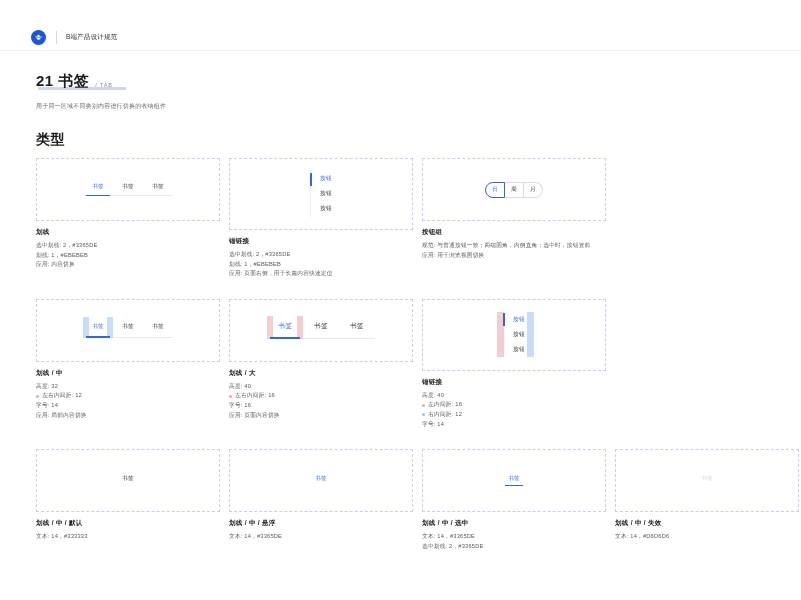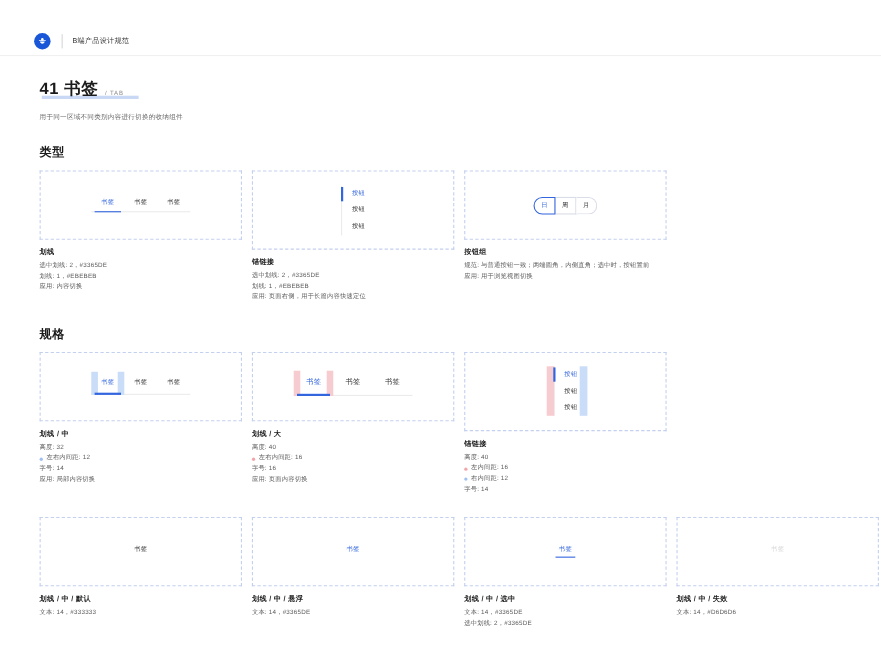--- a/index.html
+++ b/index.html
@@ -47,21 +47,21 @@
   .title-underline {
     position: absolute; left: 2px; bottom: 0px;
     width: 88px; height: 3px; background: #c9d8f5; z-index: 1;
   }
   .page-desc {
     font-size: 6px; color: #6a6a6a; margin-top: 12px; letter-spacing: .2px;
   }
   
   .section { padding: 0 0 0 36px; margin-top: 20px; }
   .section-title {
-    font-size: 11px; font-weight: bold; color: #1b1b1b;
+    font-size: 14px; font-weight: bold; color: #1b1b1b;
     letter-spacing: .4px; margin-bottom: 9px;
   }
   .cards { display: flex; gap: 9px; }
   .card { width: 184px; }
   .demo {
     height: 63px;
     border: 1px dashed #c3d0ee;
     display: flex; align-items: center; justify-content: center;
     background: #fff;
   }
@@ -169,21 +169,21 @@
       <path d="M4.3 8.6h7.4c0 2.1-1.7 3.6-3.7 3.6S4.3 10.7 4.3 8.6z" fill="#ffffff"></path>
     </svg>
   </div>
   <div class="logo-divider"></div>
   <div class="brand">B端产品设计规范</div>
 </div>
 
 <div class="page-head">
   <div class="title-row">
     <div class="title-underline"></div>
-    <div class="page-title">41 书签</div>
+    <div class="page-title">21 书签</div>
     <div class="page-title-sub">/ TAB</div>
   </div>
   <div class="page-desc">用于同一区域不同类别内容进行切换的收纳组件</div>
 </div>
 
 <div id="sections-host">
     <div class="section">
       <div class="section-title">类型</div>
       <div class="cards">
         <div class="card">
@@ -242,21 +242,20 @@
               <span>规范: 与普通按钮一致；两端圆角，内侧直角；选中时，按钮置前</span>
             </div>
             <div class="meta-line">
               <span>应用: 用于浏览视图切换</span>
             </div>
           </div>
         </div>
       </div>
     </div>
     <div class="section">
-      <div class="section-title">规格</div>
       <div class="cards">
         <div class="card">
           <div class="demo">
             <div class="tabrow md">
               <div class="tab active">书签<span class="pad-hl l hl-blue"></span><span class="pad-hl r hl-blue"></span></div>
               <div class="tab">书签</div>
               <div class="tab">书签</div>
             </div>
           </div>
           <div class="card-meta">

